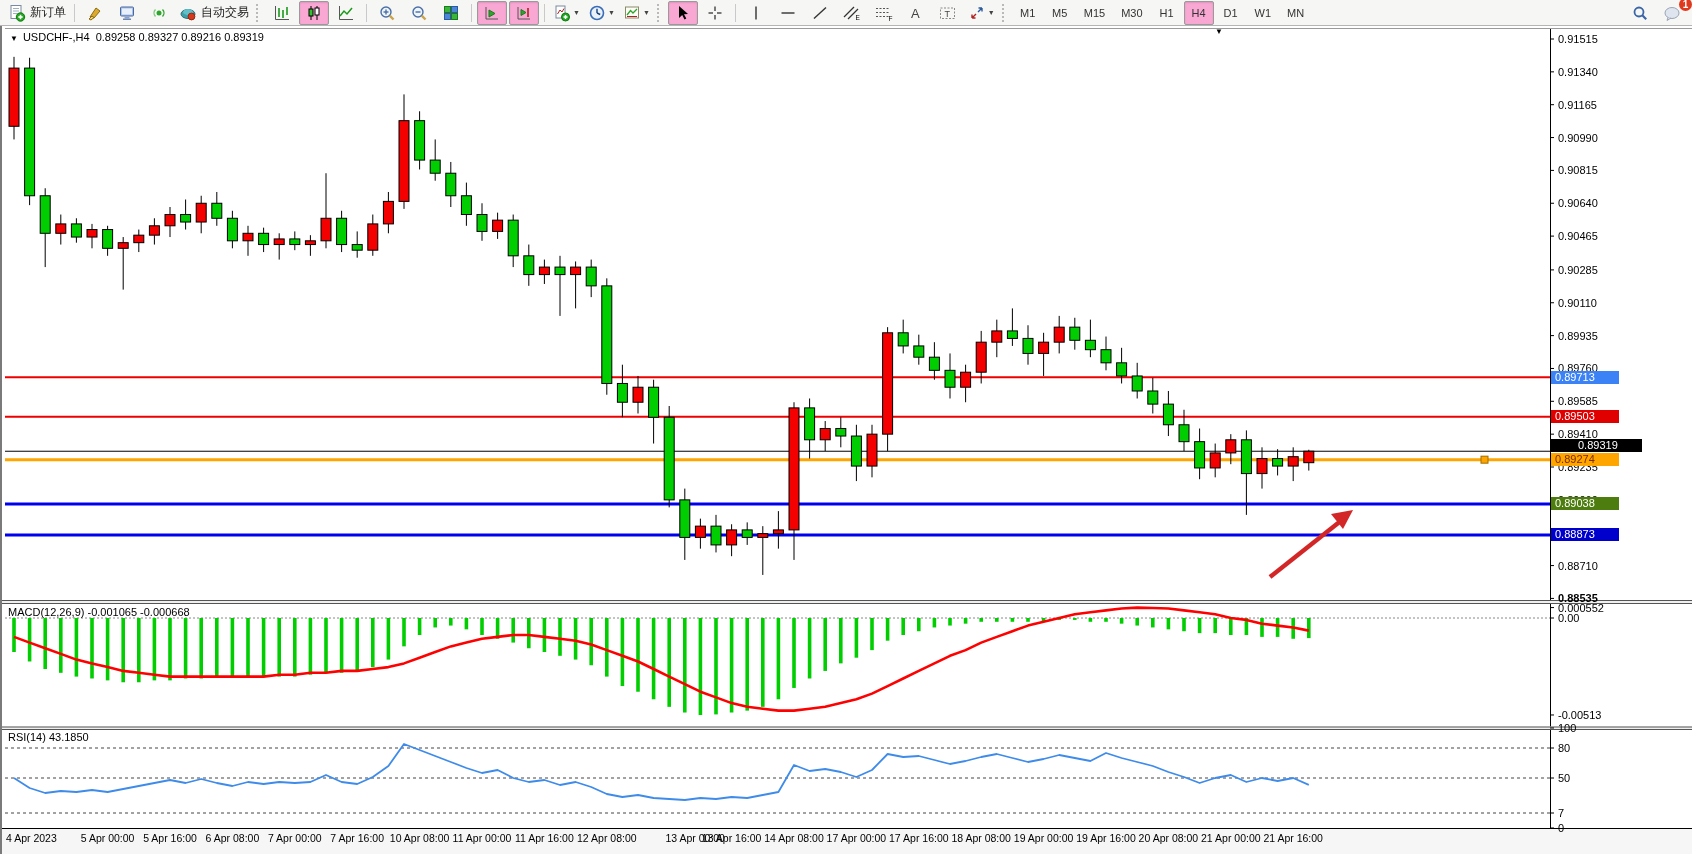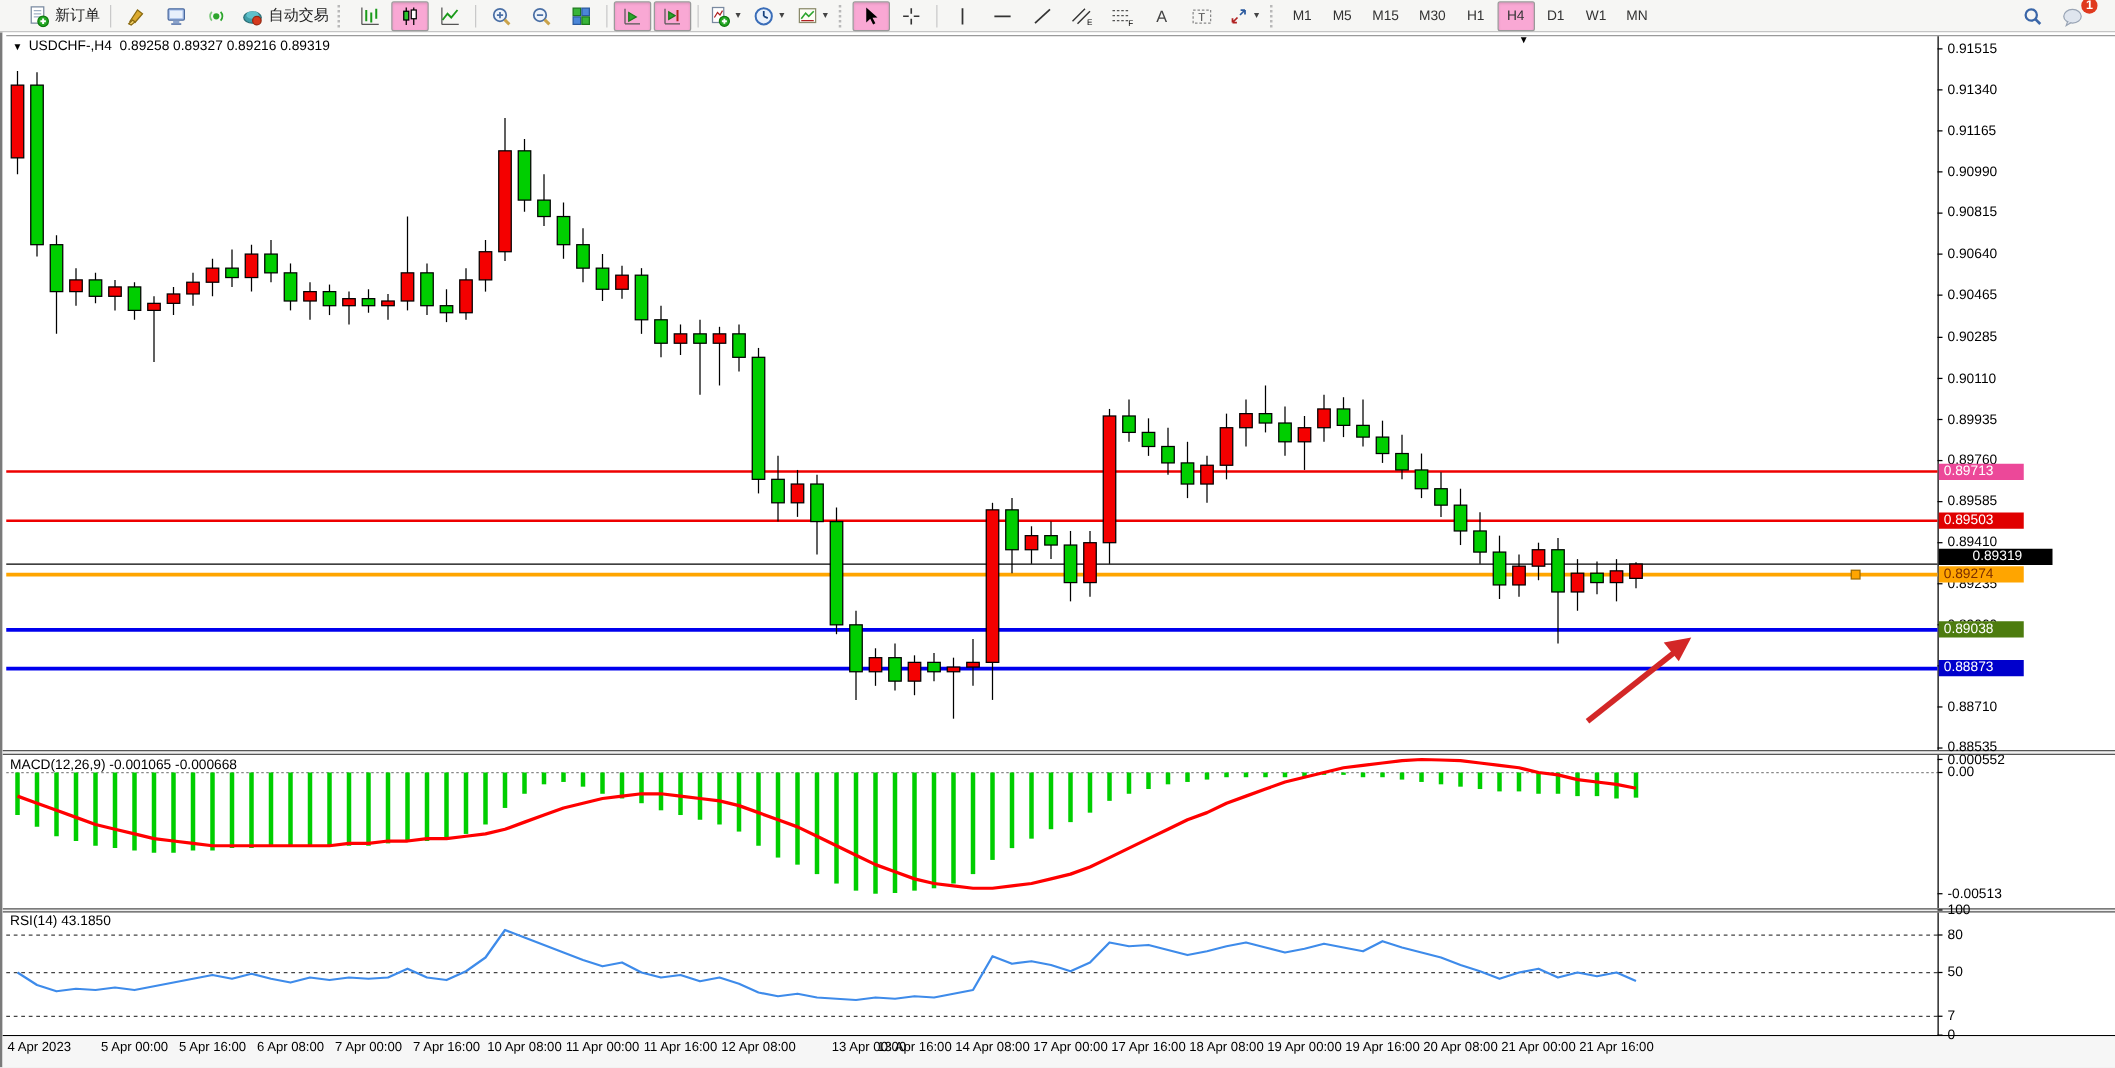--- a/index.html
+++ b/index.html
@@ -1,19 +1,19 @@
 <!DOCTYPE html>
 <html><head>
 <meta charset="utf-8">
 <style>
   html,body{margin:0;padding:0;background:#e8e8e8;font-family:"Liberation Sans",sans-serif;}
   .app{position:relative;width:1692px;height:854px;background:#fff;overflow:hidden;}
   
   .toolbar{position:absolute;top:0;left:0;width:1692px;height:26px;background:#f6f6f4;
-    border-bottom:1px solid #b5b5b5;display:flex;align-items:center;padding:0 18px;box-sizing:border-box;}
+    border-bottom:1px solid #b5b5b5;display:flex;align-items:center;padding:0 4px;box-sizing:border-box;}
   .tbtn{height:22px;min-width:24px;display:flex;align-items:center;justify-content:center;
     border:1px solid transparent;border-radius:2px;margin:0 1px;padding:0 2px;cursor:default;}
   .tbtn.pressed{border-color:#9a9a9a;background:#f9a8d4;box-shadow:inset 0 1px 2px rgba(0,0,0,.12);}
   .tbtn .lab{font-size:12px;color:#222;margin-left:4px;white-space:nowrap;}
   .tsep{width:1px;height:18px;background:#c9c9c9;margin:0 4px;}
   .thandle{width:5px;height:18px;margin:0 3px;border-left:2px dotted #b9b9b9;}
   .caret{font-size:7px;color:#444;margin-left:2px;}
   .tf{font-size:11px;color:#333;padding:0 4px;}
   .tb-spacer{flex:1;}
   .chatwrap{position:relative;}
@@ -783,30 +783,30 @@
         <div class="ptick" style="top: 237.899px;">0.90285</div>
         <div class="ptick" style="top: 270.751px;">0.90110</div>
         <div class="ptick" style="top: 303.602px;">0.89935</div>
         <div class="ptick" style="top: 336.454px;">0.89760</div>
         <div class="ptick" style="top: 369.305px;">0.89585</div>
         <div class="ptick" style="top: 402.157px;">0.89410</div>
         <div class="ptick" style="top: 435.008px;">0.89235</div>
         <div class="ptick" style="top: 467.86px;">0.89060</div>
         <div class="ptick" style="top: 500.711px;">0.88885</div>
         <div class="ptick" style="top: 533.563px;">0.88710</div>
-        <div class="ptick" style="top: 566.414px;">0.88535</div>
+        <div class="ptick" style="top: 566.414px; font-weight: bold;">0.88535</div>
         <div class="itick" style="top: 575.565px;">0.000552</div>
         <div class="itick" style="top: 586px;">0.00</div>
         <div class="itick" style="top: 682.975px;">-0.00513</div>
         <div class="itick" style="top: 696px;">100</div>
         <div class="itick" style="top: 716px;">80</div>
         <div class="itick" style="top: 746px;">50</div>
         <div class="itick" style="top: 781px;">7</div>
         <div class="itick" style="top: 796px;">0</div>
-        <div class="badge" style="top: 344.777px; background: #ec4899;">0.89713</div>
+        <div class="badge" style="top: 344.777px; background: #3b82f6;">0.89713</div>
         <div class="badge" style="top: 384.199px; background: rgb(224, 0, 0);">0.89503</div>
         <div class="badge" style="top: 413px; background: rgb(0, 0, 0); padding-left: 27px;">0.89319</div>
         <div class="badge" style="top: 427.187px; background: rgb(255, 165, 0); color: rgb(122, 45, 0);">0.89274</div>
         <div class="badge" style="top: 471.49px; background: #4d7c0f;">0.89038</div>
         <div class="badge" style="top: 502.464px; background: rgb(0, 0, 204);">0.88873</div>
         <div class="tlabel" style="left: 4px; top: 806px;">4 Apr 2023</div>
         <div class="tlabel" style="left: 69.6px; top: 806px; width: 72px; text-align: center;">5 Apr 00:00</div>
         <div class="tlabel" style="left: 132px; top: 806px; width: 72px; text-align: center;">5 Apr 16:00</div>
         <div class="tlabel" style="left: 194.4px; top: 806px; width: 72px; text-align: center;">6 Apr 08:00</div>
         <div class="tlabel" style="left: 256.8px; top: 806px; width: 72px; text-align: center;">7 Apr 00:00</div>

